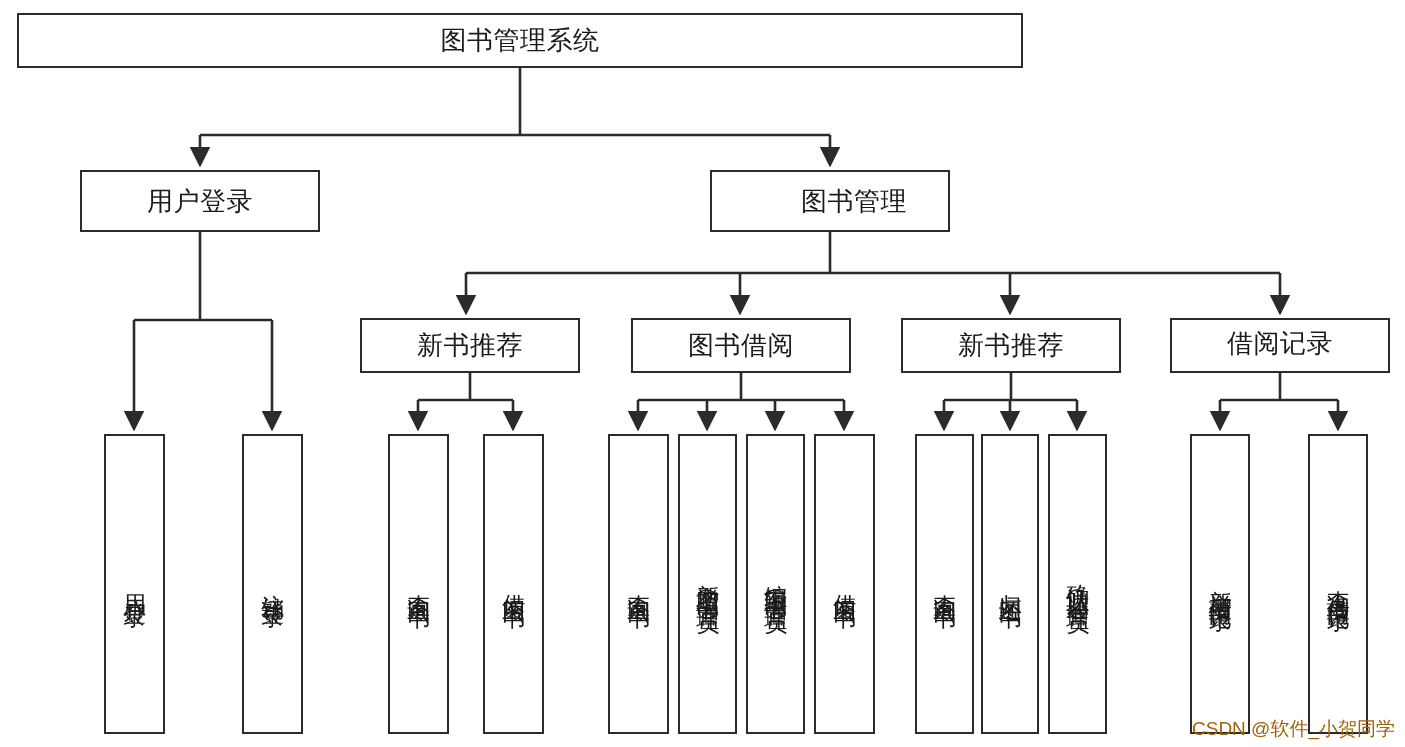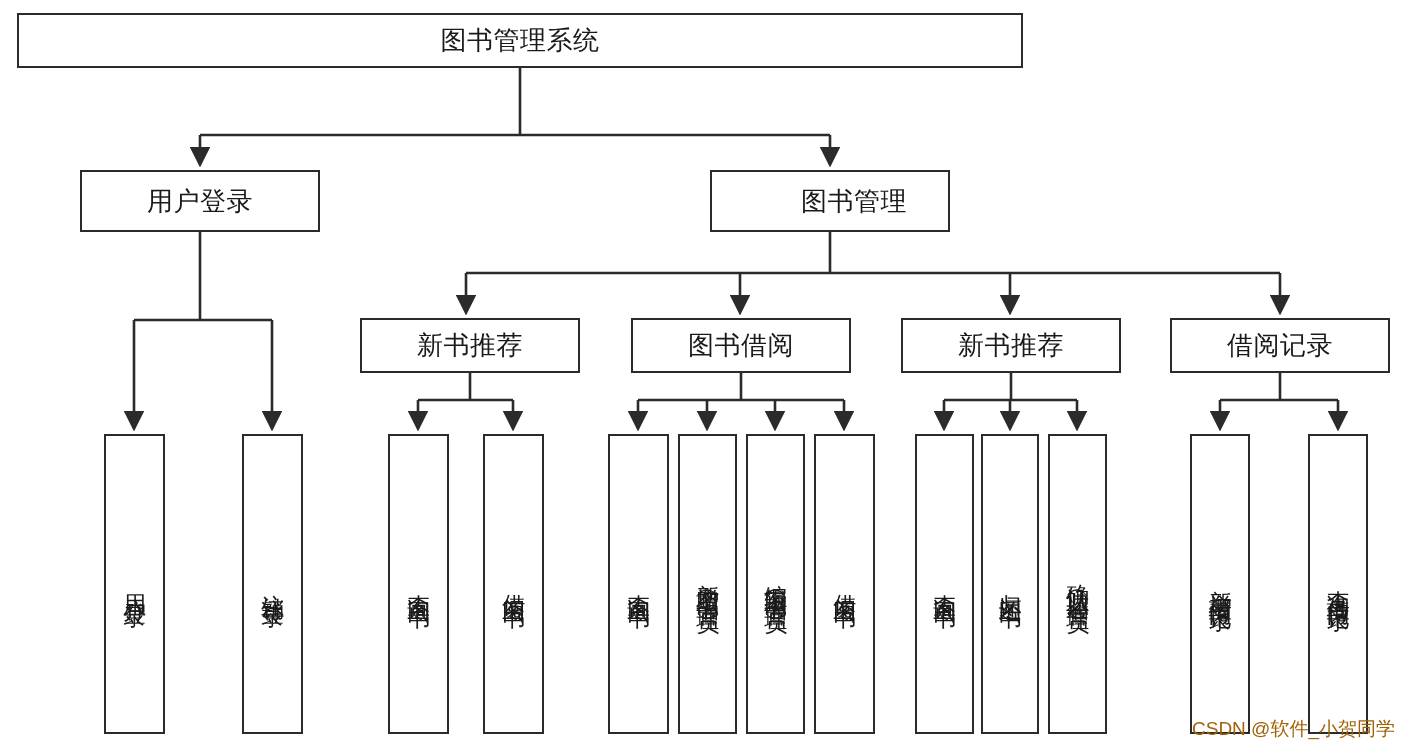--- a/index.html
+++ b/index.html
@@ -138,21 +138,21 @@
 
   <div class="node h" style="left:631px; top:318px; width:220px; height:55px;">
     <span class="node-label">图书借阅</span>
   </div>
   <div class="node h" style="left:360px; top:318px; width:220px; height:55px;">
     <span class="node-label">新书推荐</span>
   </div>
   <div class="node h" style="left:901px; top:318px; width:220px; height:55px;">
     <span class="node-label">新书推荐</span>
   </div>
-  <div class="node h" style="left:1170px; top:318px; width:220px; height:55px;">
+  <div class="node h" style="left:1170px; top:318px; width:220px; height:55px;font-family:Liberation Mono, monospace;">
     <span class="node-label">借阅记录</span>
   </div>
 
   <div class="node v" style="left:104px; top:434px; width:61px; height:300px;">
     <span class="node-label">用户登录</span>
   </div>
   <div class="node v" style="left:242px; top:434px; width:61px; height:300px;">
     <span class="node-label">注销登录</span>
   </div>
   <div class="node v" style="left:388px; top:434px; width:61px; height:300px;">

